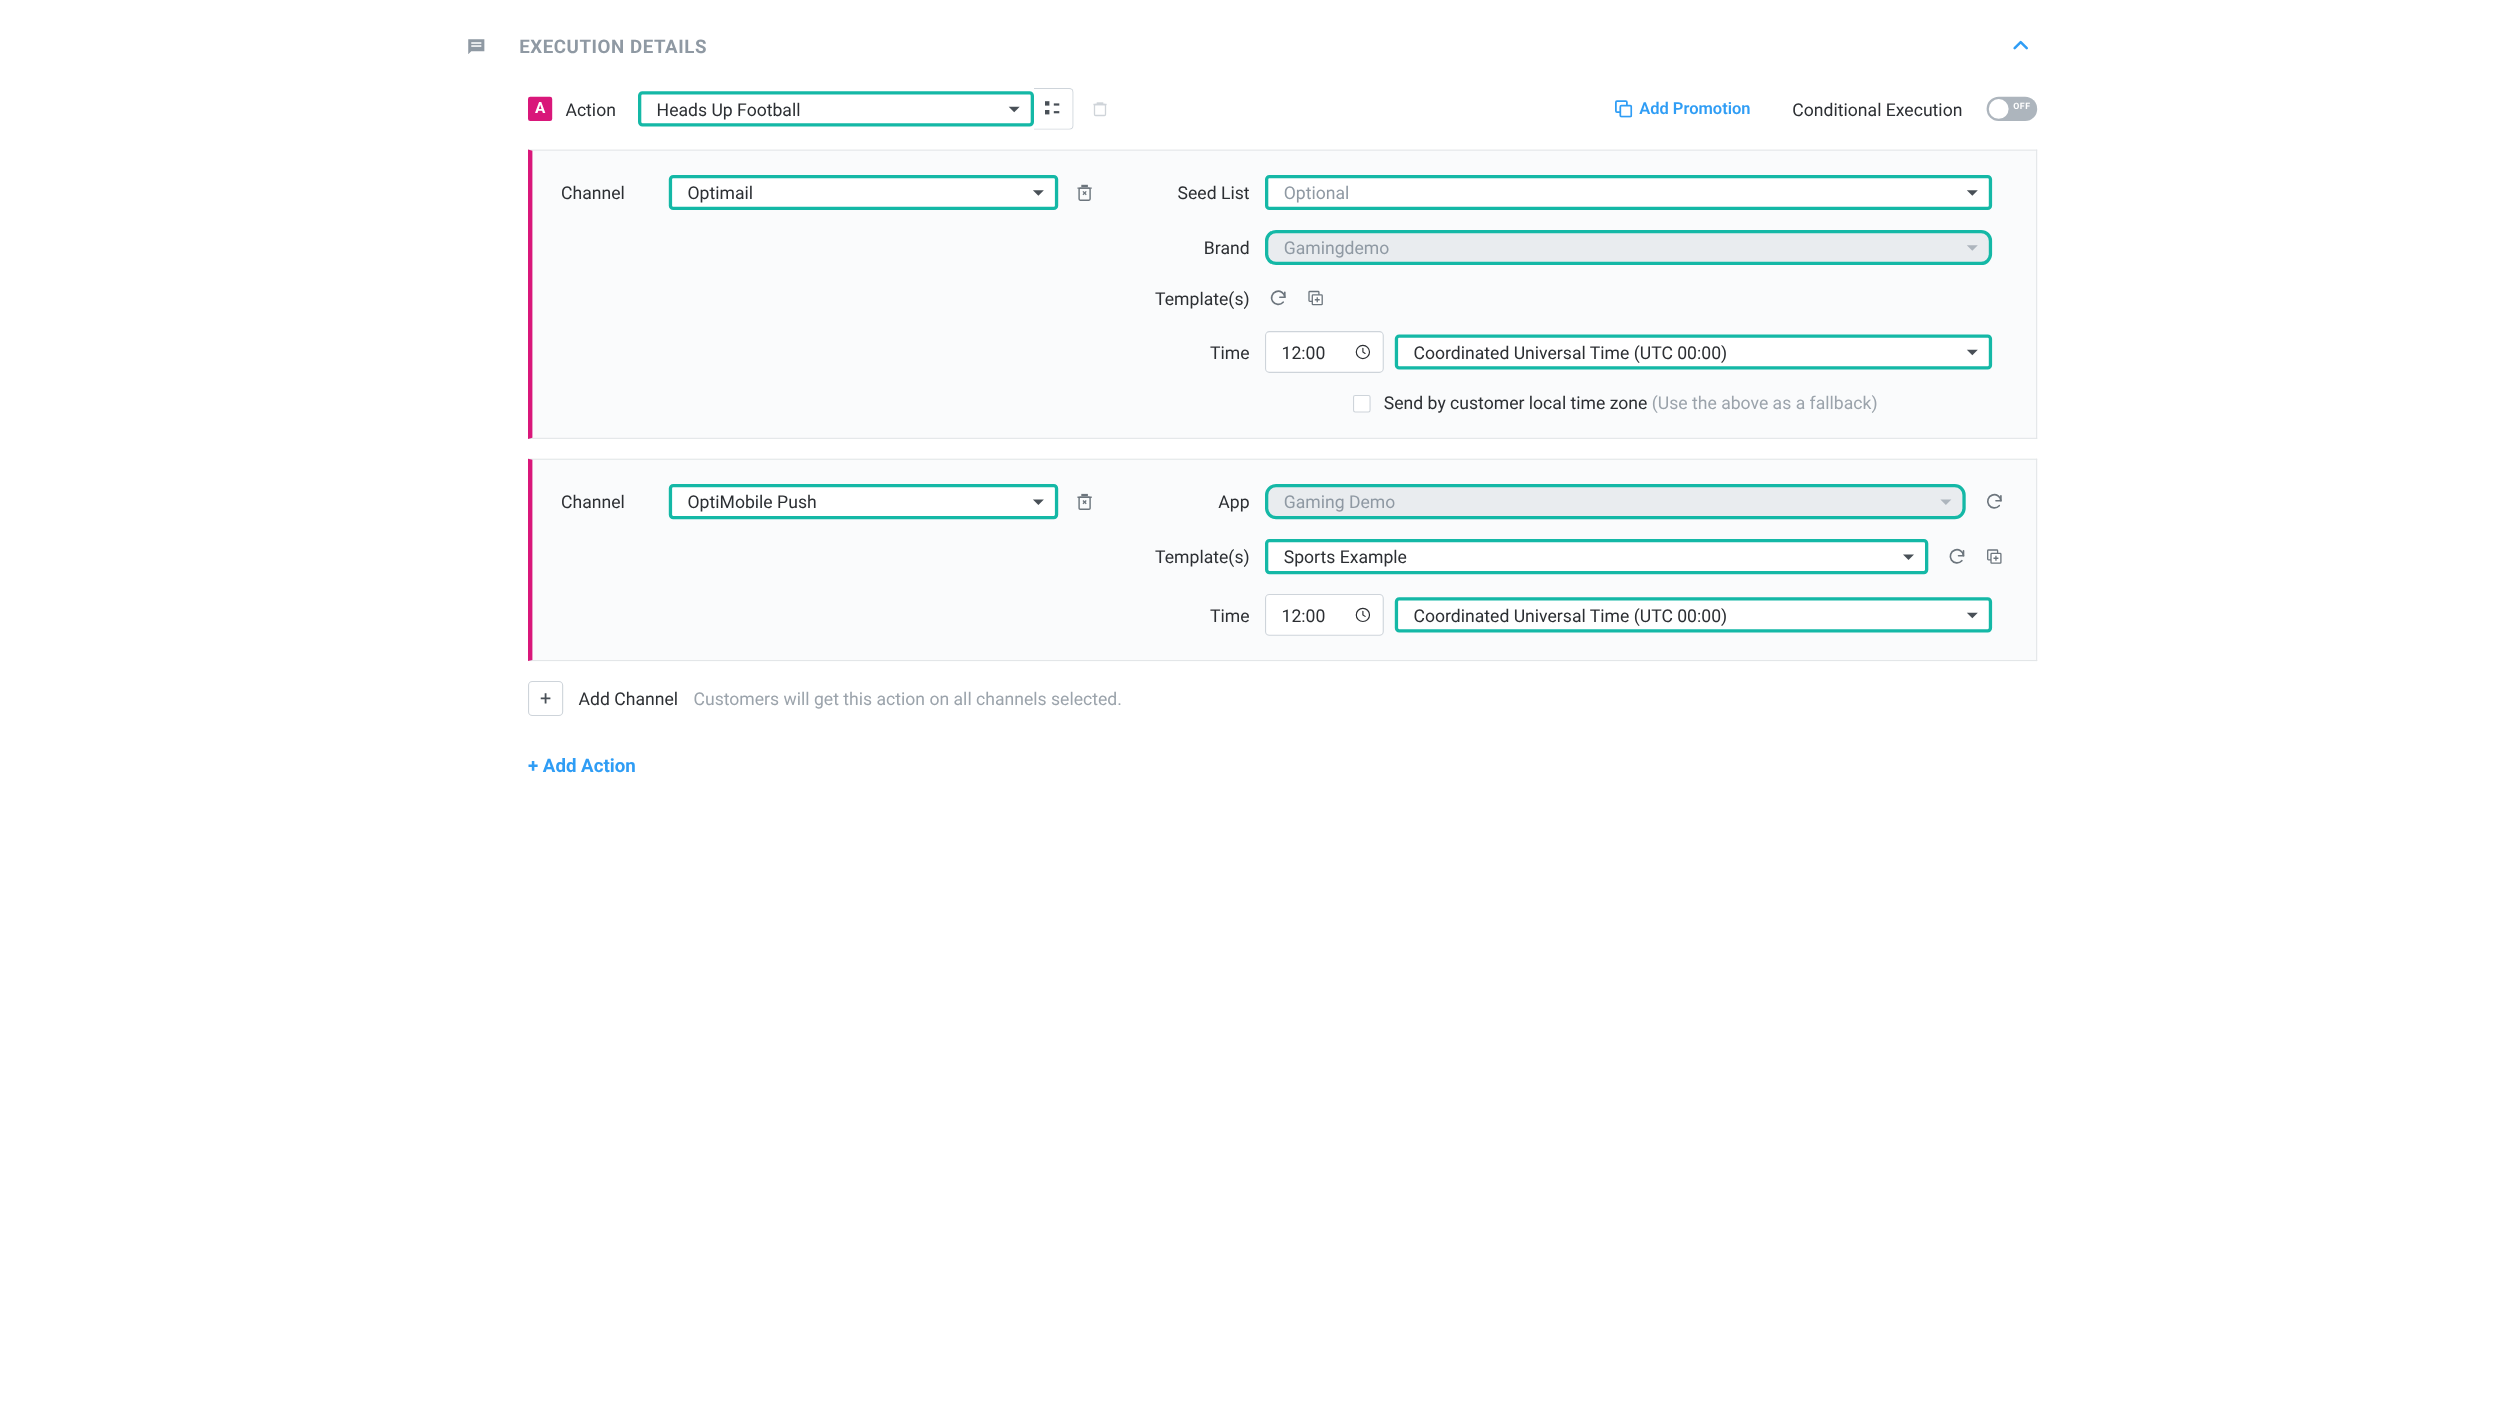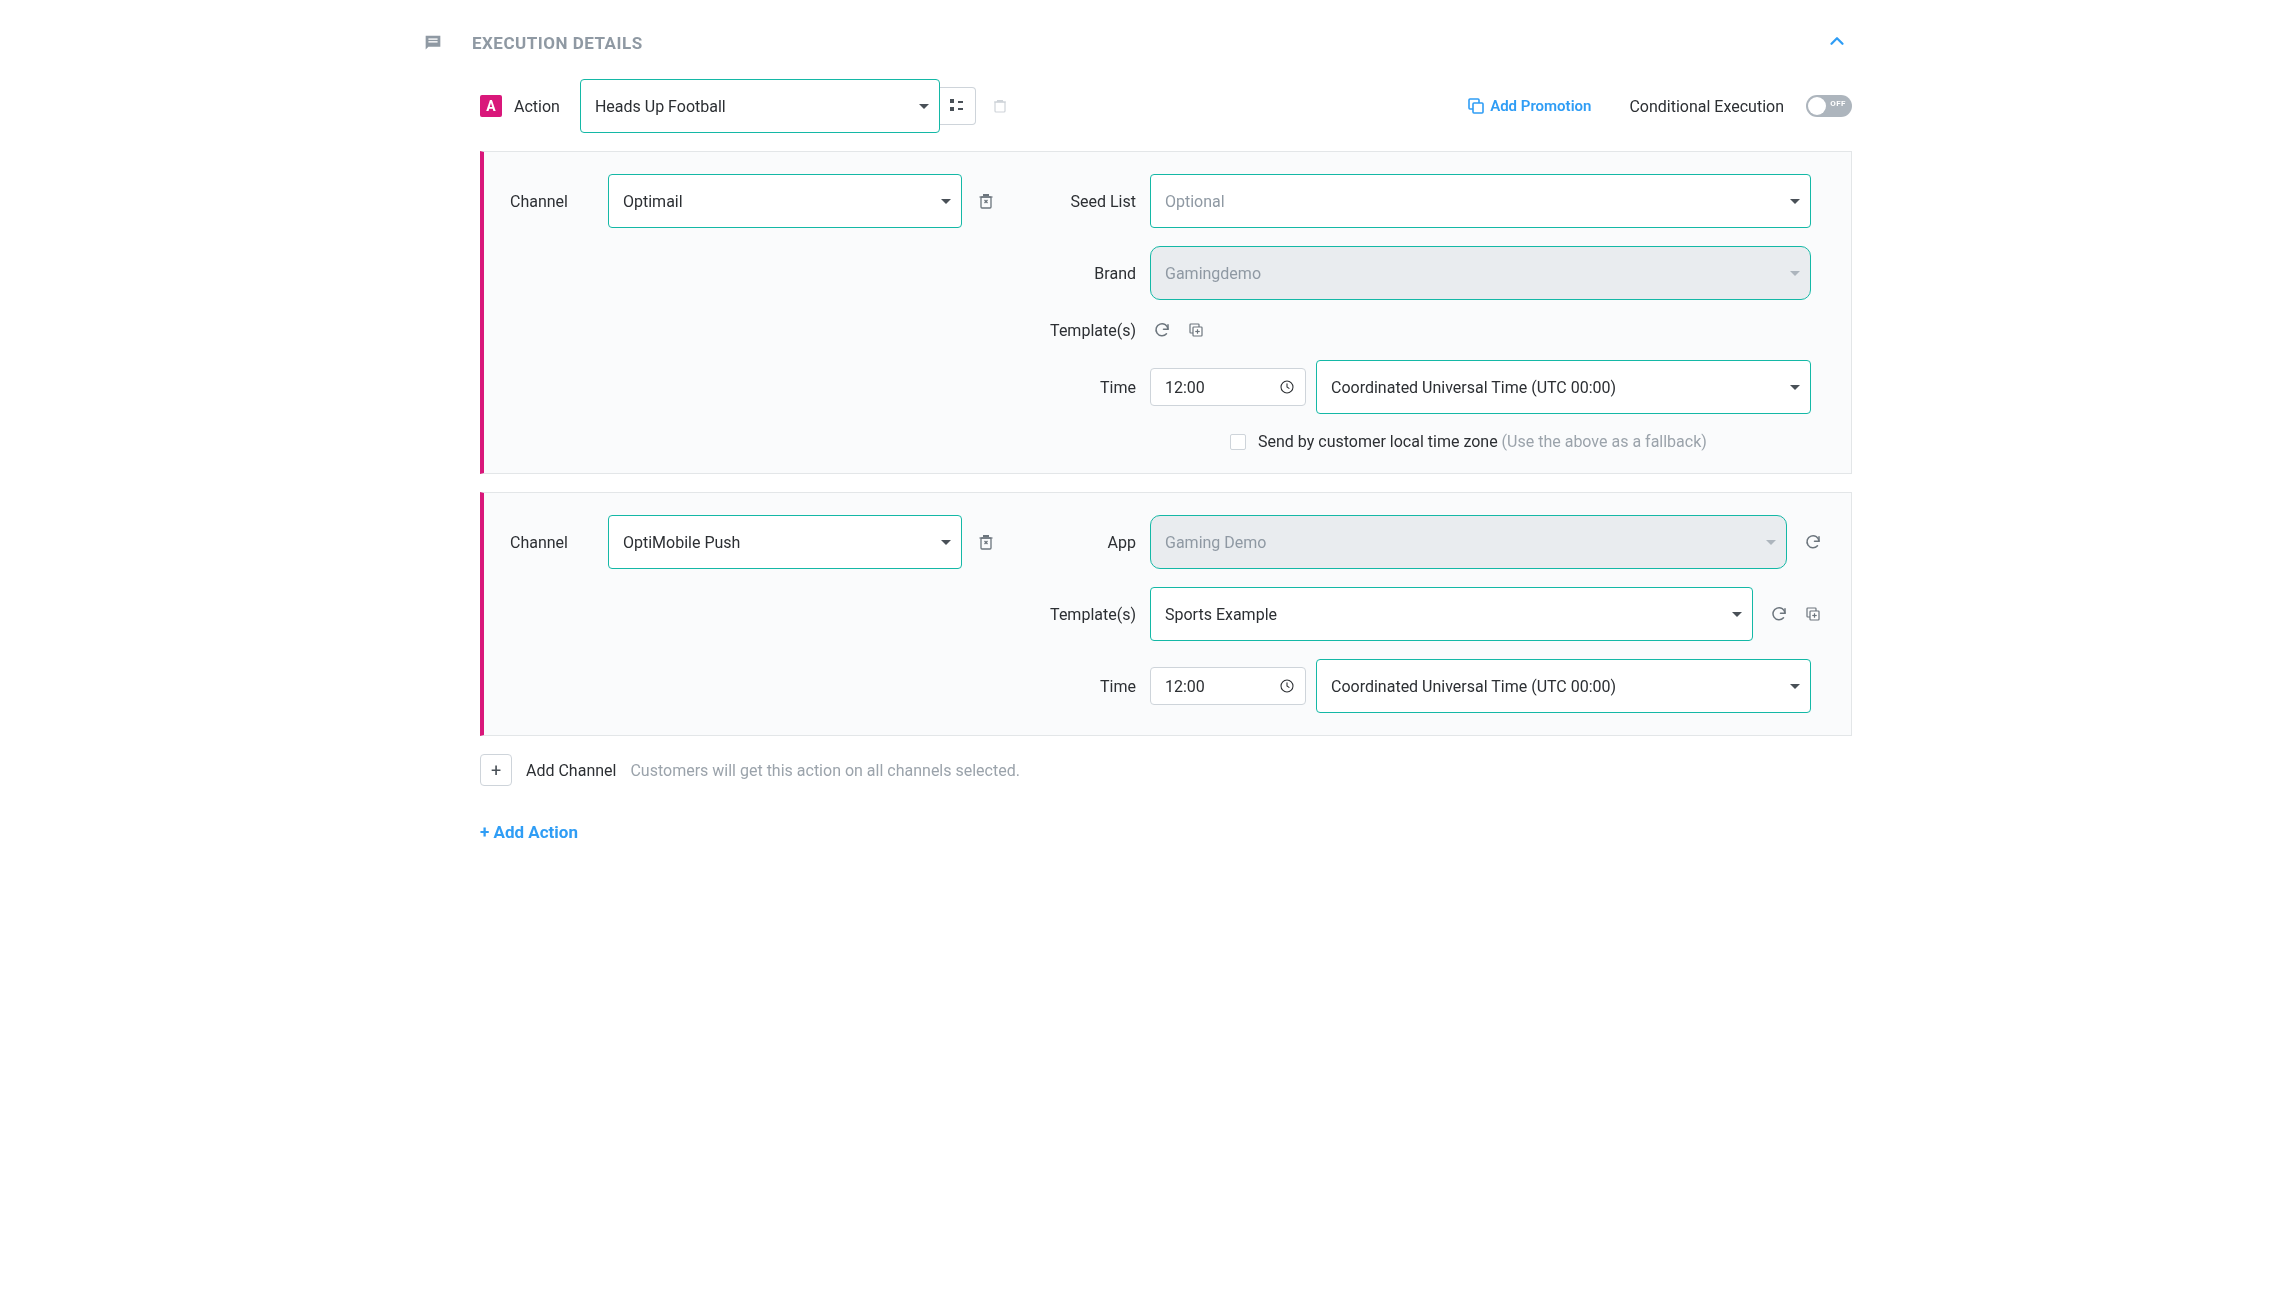--- a/index.html
+++ b/index.html
@@ -54,24 +54,24 @@
     font-weight: 700;
     font-size: 14px;
     display: flex; align-items: center; justify-content: center;
     border-radius: 2px;
   }
   .field-label {
     font-size: 16px;
     color: #2c2f33;
   }
   .dropdown {
-    border: 1px solid #14b8a6;
+    border: 3px solid #14b8a6;
     border-radius: 4px;
     background: #fff;
-    height: 54px;
+    height: 32px;
     display: flex;
     align-items: center;
     justify-content: space-between;
     padding: 0 10px 0 14px;
     font-size: 16px;
     color: #2c2f33;
     cursor: pointer;
     min-width: 0;
   }
   .dropdown.disabled {
@@ -179,21 +179,21 @@
   }
   .time-input {
     border: 1px solid #ced4da;
     border-radius: 4px;
     height: 38px;
     background: #fff;
     display: flex;
     align-items: center;
     padding: 0 10px 0 14px;
     font-size: 16px;
-    width: 156px;
+    width: 108px;
     justify-content: space-between;
   }
   .checkbox {
     width: 16px; height: 16px;
     border: 1px solid #ced4da;
     border-radius: 2px;
     background: #fff;
     flex-shrink: 0;
   }
   .checkbox-row {

